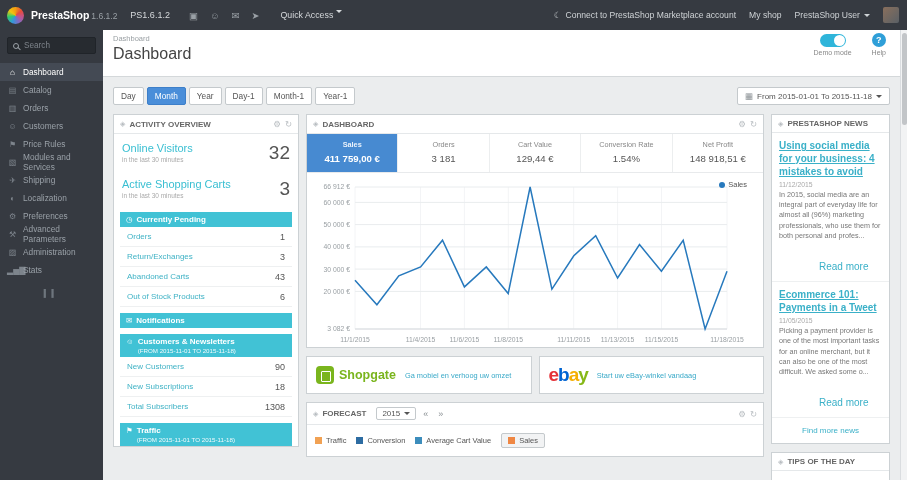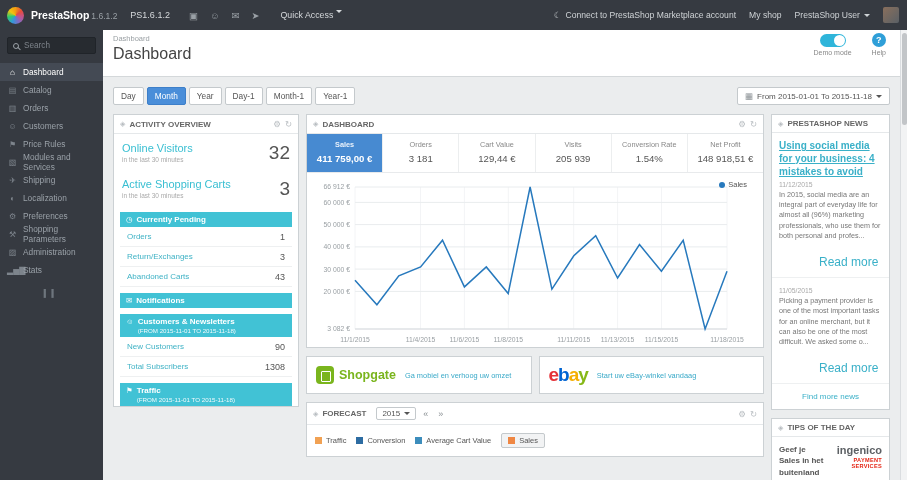--- a/index.html
+++ b/index.html
@@ -112,21 +112,21 @@
   .legend-item { display:flex; align-items:center; gap:4px; font-size:7.5px; color:#555; cursor:pointer; }
   .legend-swatch { width:7px; height:7px; flex:none; }
   .legend-item.selected { border:1px solid #c4c9cc; background:#f2f3f4; padding:2px 6px; border-radius:2px; }
 
   
   .col-news { flex:1; display:flex; flex-direction:column; gap:8px; min-width:0; }
   .article { padding:6px 7px 7px; border-bottom:1px solid #eef0f1; }
   .article-title { color:#3ab0c8; font-size:10px; font-weight:bold; line-height:1.3; cursor:pointer;text-decoration:underline; }
   .article-date { color:#aaa; font-size:6.8px; margin:3px 0 2px; }
   .article-body { color:#777; font-size:7.2px; line-height:1.42; }
-  .read-more { color:#3ab0c8; font-size:12px; margin-top:14px; display:inline-block; cursor:pointer;padding-left:40px; }
+  .read-more { color:#3ab0c8; font-size:10px; margin-top:20px; display:inline-block; cursor:pointer;padding-left:40px; }
   .find-more { text-align:center; padding:8px 6px; color:#3ab0c8; font-size:8px; cursor:pointer; }
   .tips-top { display:flex; gap:6px; padding:7px 7px 4px; }
   .tips-headline { flex:1; color:#555; font-weight:bold; font-size:8px; line-height:1.4; }
   .ingenico { text-align:right; flex:none; width:52px; }
   .ingenico-name { font-weight:bold; font-size:11px; color:#5d6165; }
   .ingenico-sub { font-size:5.6px; font-weight:bold; letter-spacing:.3px; margin-top:1px; }
 
   
   .scrollbar { position:absolute; top:30px; right:0; width:7px; bottom:0; background:#f2f3f4; border-left:1px solid #dadde0; }
   .scroll-thumb { position:absolute; top:3px; left:1px; width:5px; height:92px; background:#c2c5c8; border-radius:3px; }
@@ -201,21 +201,21 @@
     <div class="menu-item">
         <span class="mi-icon">◐</span>
         <span>Localization</span>
       </div>
     <div class="menu-item">
         <span class="mi-icon">⚙</span>
         <span>Preferences</span>
       </div>
     <div class="menu-item">
         <span class="mi-icon">⚒</span>
-        <span>Shopping Parameters</span>
+        <span>Advanced Parameters</span>
       </div>
     <div class="menu-item">
         <span class="mi-icon">▨</span>
         <span>Administration</span>
       </div>
     <div class="menu-item">
         <span class="mi-icon">▂▅▇</span>
         <span>Stats</span>
       </div>
   </div>
@@ -290,36 +290,44 @@
           <span class="pend-value">1</span>
         </div>
       <div class="pend-row">
           <span class="pend-label">Return/Exchanges</span>
           <span class="pend-value">3</span>
         </div>
       <div class="pend-row">
           <span class="pend-label">Abandoned Carts</span>
           <span class="pend-value">43</span>
         </div>
+      <div class="pend-row">
+          <span class="pend-label">Out of Stock Products</span>
+          <span class="pend-value">6</span>
+        </div>
 
       <div class="cyan-bar" style="background: rgb(65, 194, 213);">
         <span class="bar-icon">✉</span>
         <span>Notifications</span>
       </div>
 
       <div class="cyan-bar" style="background: rgb(65, 194, 213);">
         <span class="bar-icon">☺</span>
         <span>
           <span>Customers &amp; Newsletters</span>
           <div class="bar-sub">(FROM 2015-11-01 TO 2015-11-18)</div>
         </span>
       </div>
       <div class="pend-row">
           <span class="pend-label">New Customers</span>
           <span class="pend-value">90</span>
+        </div>
+      <div class="pend-row">
+          <span class="pend-label">New Subscriptions</span>
+          <span class="pend-value">18</span>
         </div>
       <div class="pend-row">
           <span class="pend-label">Total Subscribers</span>
           <span class="pend-value">1308</span>
         </div>
 
       <div class="cyan-bar" style="background: rgb(65, 194, 213);">
         <span class="bar-icon">⚑</span>
         <span>
           <span>Traffic</span>
@@ -343,24 +351,20 @@
             <div class="kpi-label">Sales</div>
             <div class="kpi-value">411 759,00 €</div>
           </div>
           <div class="kpi">
             <div class="kpi-label">Orders</div>
             <div class="kpi-value">3 181</div>
           </div>
           <div class="kpi">
             <div class="kpi-label">Cart Value</div>
             <div class="kpi-value">129,44 €</div>
-          </div>
-          <div class="kpi">
-            <div class="kpi-label">Visits</div>
-            <div class="kpi-value">205 939</div>
           </div>
           <div class="kpi">
             <div class="kpi-label">Conversion Rate</div>
             <div class="kpi-value">1.54%</div>
           </div>
           <div class="kpi">
             <div class="kpi-label">Net Profit</div>
             <div class="kpi-value">148 918,51 €</div>
           </div>
         </div>
@@ -461,20 +465,21 @@
           <span class="p-icon">◈</span>
           <span>PRESTASHOP NEWS</span>
         </div>
         <div class="article">
           <div class="article-title">Using social media for your business: 4 mistakes to avoid</div>
           <div class="article-date">11/12/2015</div>
           <div class="article-body">In 2015, social media are an integral part of everyday life for almost all (96%) marketing professionals, who use them for both personal and profes...</div>
           <span class="read-more">Read more</span>
         </div>
         <div class="article">
+          <div class="article-title">Ecommerce 101: Payments in a Tweet</div>
           <div class="article-date">11/05/2015</div>
           <div class="article-body">Picking a payment provider is one of the most important tasks for an online merchant, but it can also be one of the most difficult. We asked some o...</div>
           <span class="read-more">Read more</span>
         </div>
         <div class="find-more">Find more news</div>
       </div>
 
       <div class="panel">
         <div class="panel-header">
           <span class="p-icon">◈</span>

